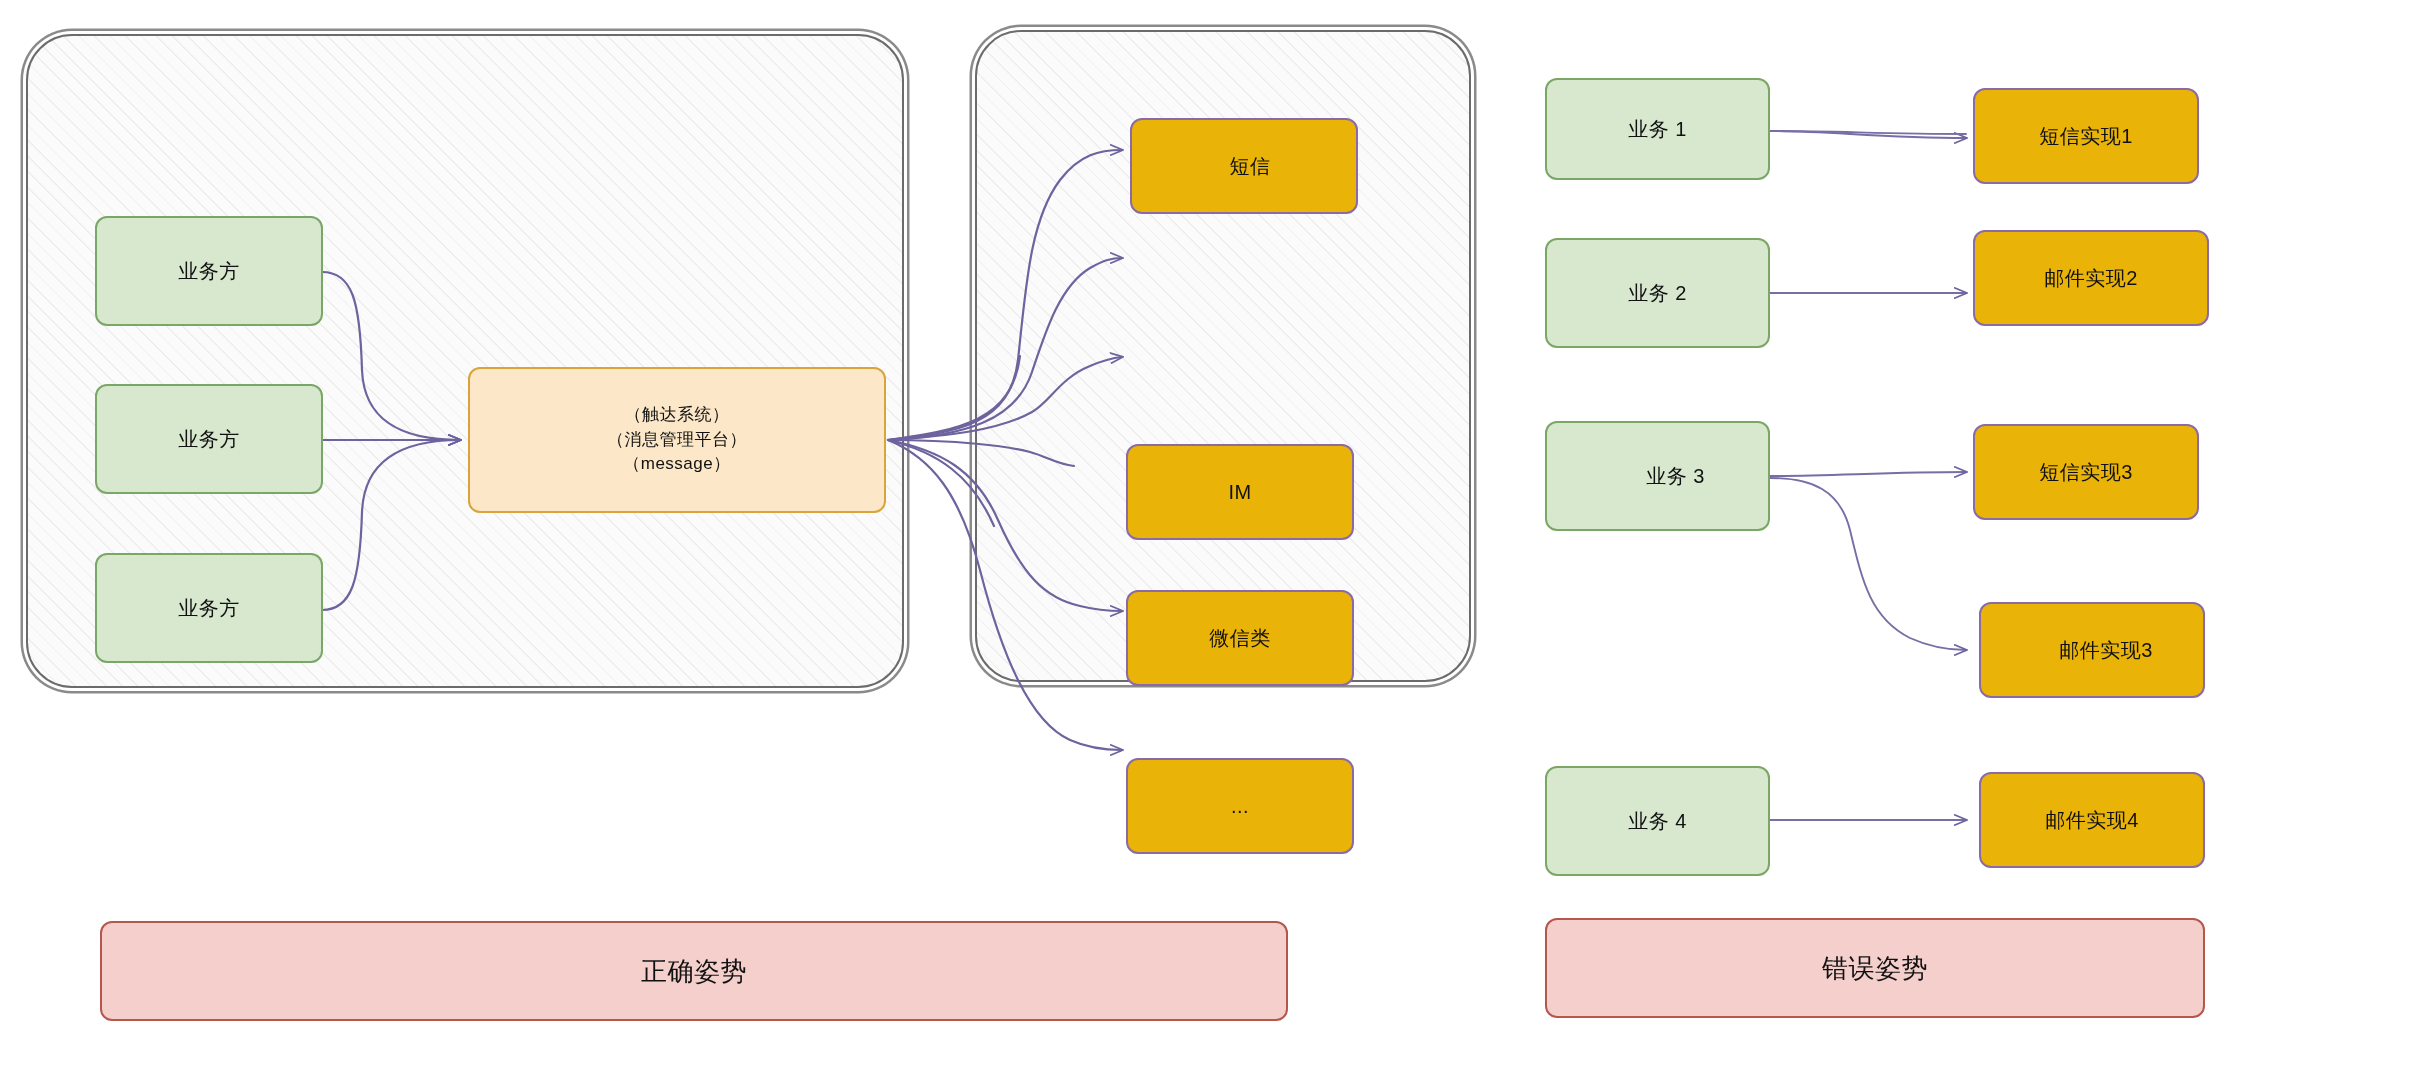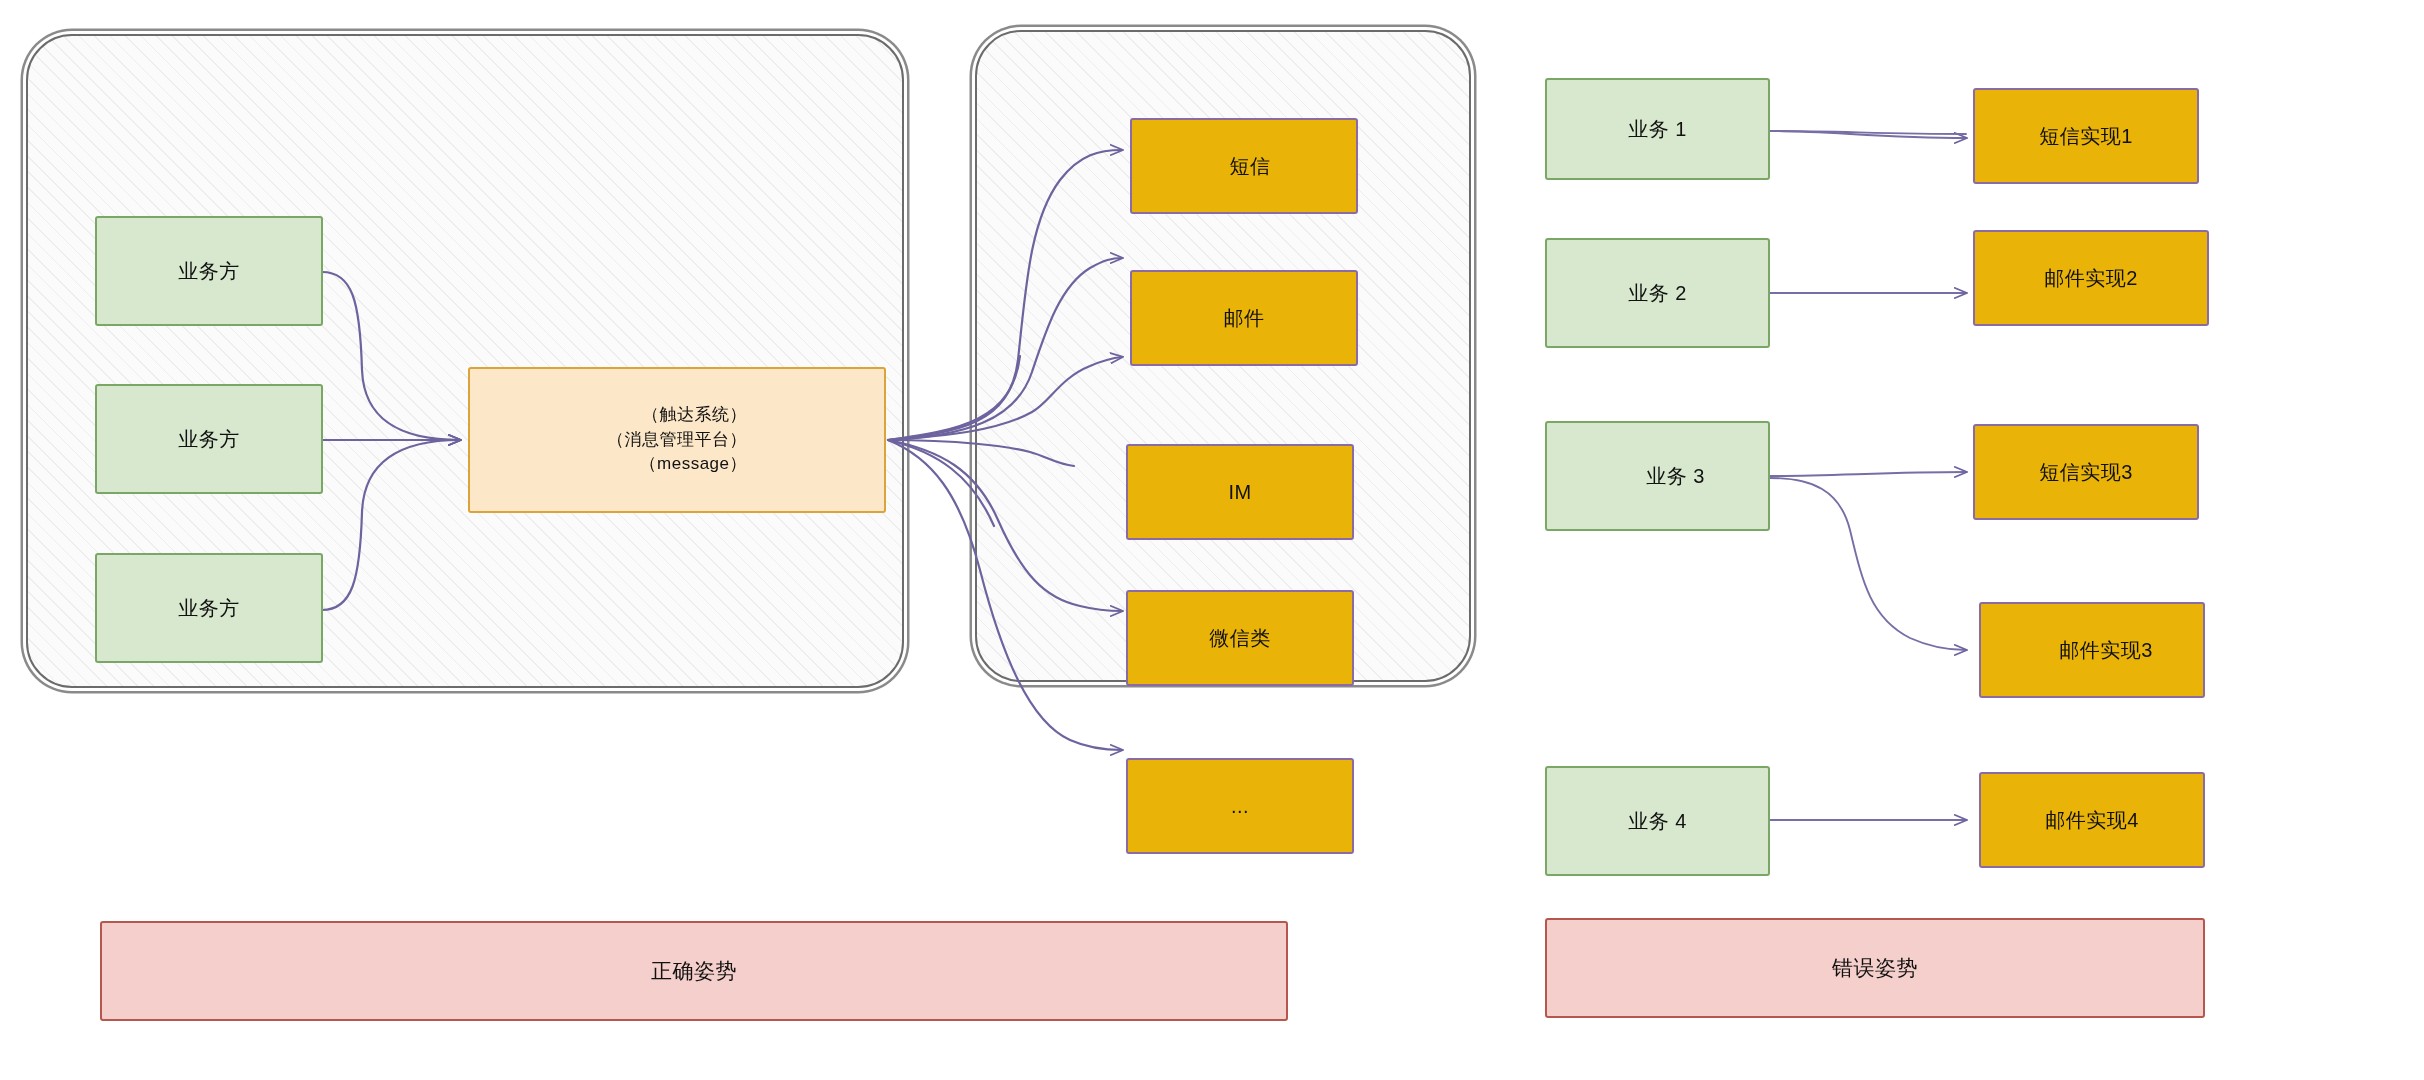--- a/index.html
+++ b/index.html
@@ -35,36 +35,36 @@
   }
   #panel-left  { left: 26px;   top: 34px;  width: 874px;  height: 650px; }
   #panel-right { left: 975px;  top: 30px;  width: 492px;  height: 648px; }
 
   .node {
     position: absolute;
     box-sizing: border-box;
     display: flex;
     align-items: center;
     justify-content: center;
-    text-align: right;
-    border-radius: 3px;
+    text-align: center;
+    border-radius: 12px;
     font-size: 20px;
     color: #111111;
     line-height: 1.32;
     letter-spacing: 0.5px;
     white-space: pre-line;
     z-index: 4;
   }
   .node.green  { background: #d7e8ce; border: 2.2px solid #7aa766; }
   .node.purple { background: #eab308; border: 2.4px solid #8a6ba5; }
   .node.orange { background: #fce7c8; border: 2.6px solid #d9a43a; }
   .node.red    { background: #f4cfcb; border: 2.6px solid #b5574d; }
 
   .node.orange { font-size: 17px; line-height: 1.45; }
-  .node.red    { font-size: 21px; }
+  .node.red    { font-size: 26px; }
 
   svg.edges {
     position: absolute;
     left: 0; top: 0;
     width: 2424px;
     height: 1080px;
     pointer-events: none;
     z-index: 3;
   }
   .edge {
@@ -124,23 +124,20 @@
 
   <div class="node orange" style="left:468px; top:367px; width:418px; height:146px;">
     <span>（触达系统）
 （消息管理平台）
 （message）</span>
   </div>
 
   <div class="node purple" style="left:1130px; top:118px; width:228px; height:96px;padding-left:12px;">
     <span>短信</span>
   </div>
-  <div class="node purple" style="left:1130px; top:270px; width:228px; height:96px;">
-    <span>邮件</span>
-  </div>
   <div class="node purple" style="left:1126px; top:444px; width:228px; height:96px;">
     <span>IM</span>
   </div>
   <div class="node purple" style="left:1126px; top:590px; width:228px; height:96px;">
     <span>微信类</span>
   </div>
   <div class="node purple" style="left:1126px; top:758px; width:228px; height:96px;">
     <span>...</span>
   </div>
 

